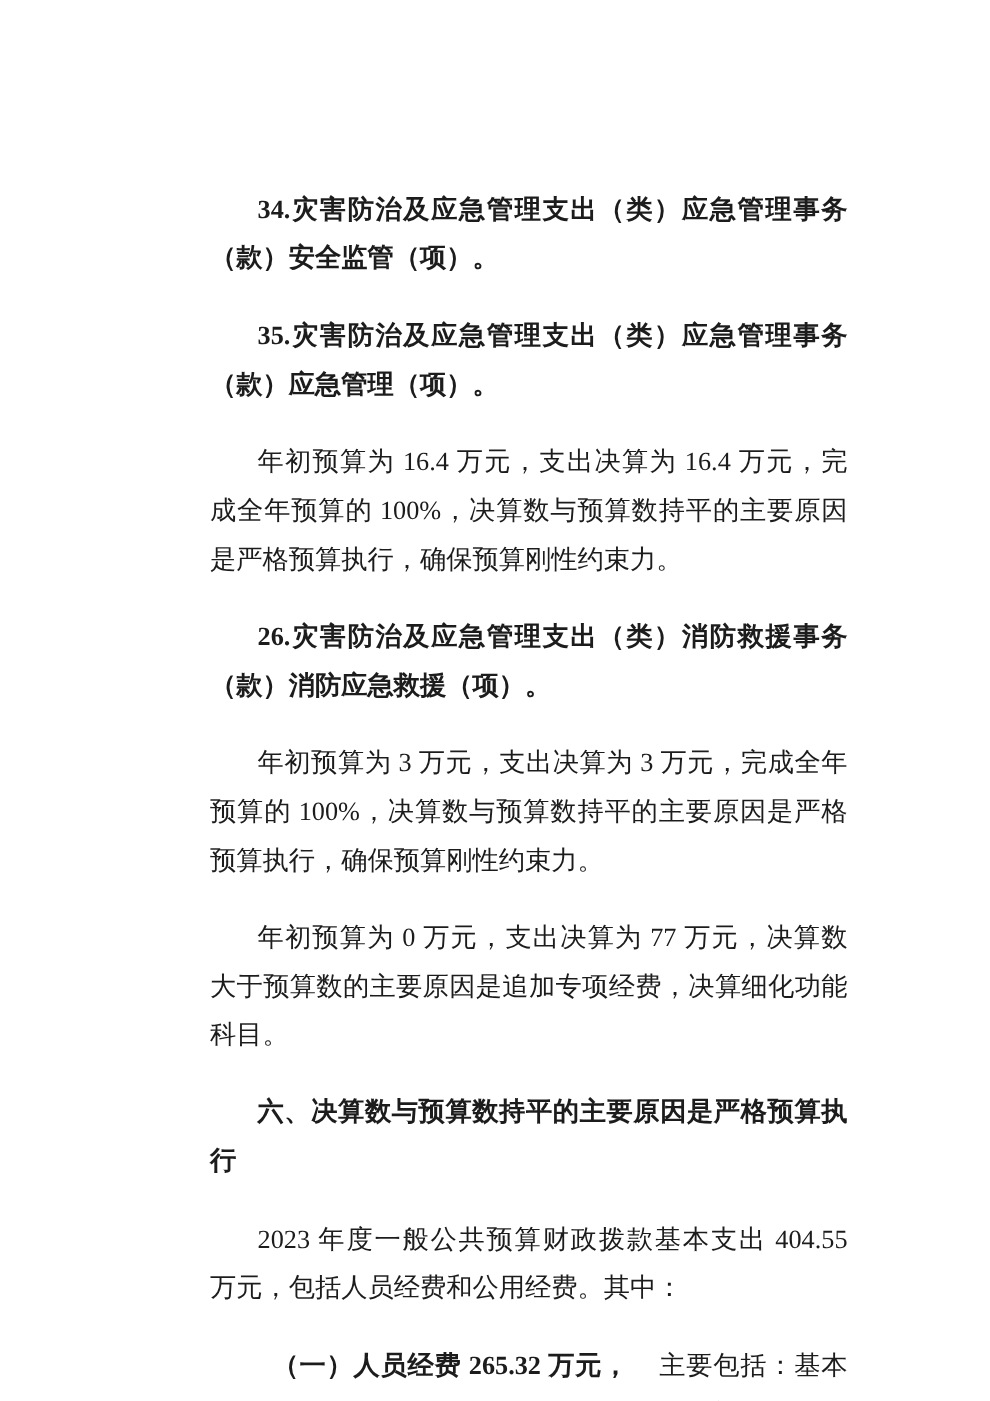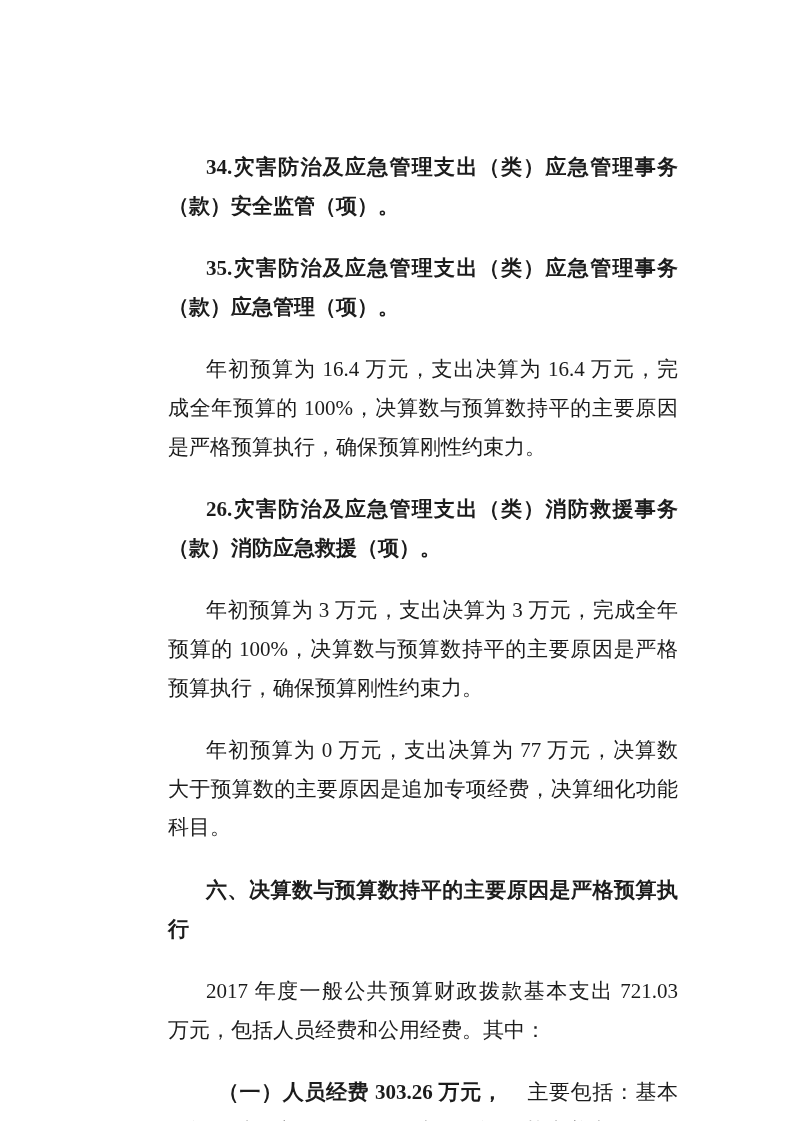--- a/index.html
+++ b/index.html
@@ -52,18 +52,18 @@
 
     <p class="para item-heading">26.灾害防治及应急管理支出（类）消防救援事务（款）消防应急救援（项）。</p>
 
     <p class="para">年初预算为 3 万元，支出决算为 3 万元，完成全年预算的 100%，决算数与预算数持平的主要原因是严格预算执行，确保预算刚性约束力。</p>
 
 
     <p class="para">年初预算为 0 万元，支出决算为 77 万元，决算数大于预算数的主要原因是追加专项经费，决算细化功能科目。</p>
 
     <p class="para section-heading">六、决算数与预算数持平的主要原因是严格预算执行</p>
 
-    <p class="para">2017 年度一般公共预算财政拨款基本支出 721.03 万元，包括人员经费和公用经费。其中：</p>
+    <p class="para">2023 年度一般公共预算财政拨款基本支出 404.55 万元，包括人员经费和公用经费。其中：</p>
 
-    <p class="para"><span class="bold-lead">（一）人员经费 303.26 万元，</span><span>主要包括：基本工资，津贴补贴，奖金，绩效工资，基本养老保险缴费，职业年金</span></p>
+    <p class="para"><span class="bold-lead">（一）人员经费 265.32 万元，</span><span>主要包括：基本工资，津贴补贴，奖金，绩效工资，基本养老保险缴费，职业年金</span></p>
 
   </div>
 </div>
 
 </body></html>

